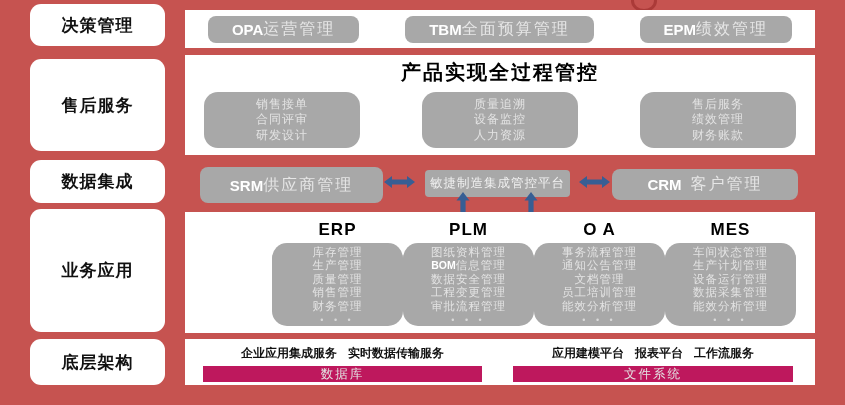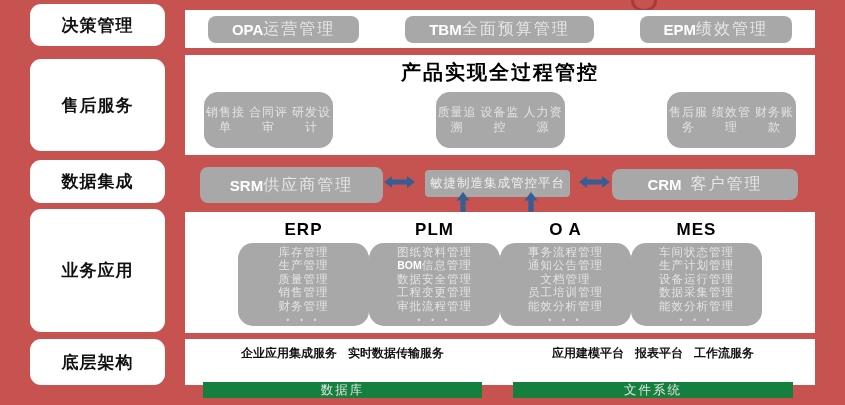--- a/index.html
+++ b/index.html
@@ -23,40 +23,40 @@
   }
   .pill b{font-size:15px;color:#FFFFFF;font-family:"Liberation Sans",sans-serif;}
   .cn-serif{font-family:"Liberation Serif",serif;color:#E6E6E6;font-size:16px;letter-spacing:2px;}
   .panel-mgmt{top:55px;height:100px;}
   .mgmt-title{
     text-align:center;margin-top:4px;font-family:"Liberation Serif",serif;
     font-size:20px;color:#000;letter-spacing:2px;font-weight:bold;
   }
   .mgmt-row{display:flex;justify-content:space-between;padding:6px 19px 0 19px;}
   .mbox{
-    width:129px;height:56px;background:#A8A8A8;border-radius:14px;
-    display:flex;flex-direction:row;align-items:center;justify-content:center;
+    width:156px;height:56px;background:#A8A8A8;border-radius:14px;
+    display:flex;flex-direction:column;align-items:center;justify-content:center;
   }
   .mbox div{
     font-family:"Liberation Serif",serif;font-size:12px;line-height:15.5px;
     color:#E3E3E3;letter-spacing:1px;text-align:center;
   }
   
   .int-box{
     position:absolute;background:#A8A8A8;display:flex;align-items:center;justify-content:center;
   }
   .srm-box{left:200px;top:167px;width:183px;height:36px;border-radius:8px;}
   .hub-box{left:425px;top:170px;width:145px;height:27px;border-radius:4px;}
   .crm-box{left:612px;top:169px;width:186px;height:31px;border-radius:8px;gap:9px;}
   .int-box b{font-size:15px;color:#FFFFFF;}
   .hub-box span{font-family:"Liberation Serif",serif;font-size:12.5px;color:#F0F0F0;letter-spacing:1px;}
   .arrow{position:absolute;}
   
   .panel-business{top:212px;height:121px;}
-  .biz-row{display:flex;justify-content:center;padding:6px 19px 0 19px;}
+  .biz-row{display:flex;justify-content:flex-end;padding:6px 19px 0 19px;}
   .bcol{width:131px;display:flex;flex-direction:column;align-items:center;}
   .bhead{font-weight:bold;font-size:17px;color:#000;height:25px;line-height:23px;letter-spacing:1px;}
   .bbox{
     width:131px;height:83px;background:#A8A8A8;border-radius:15px;
     display:flex;flex-direction:column;align-items:center;justify-content:center;padding-top:2px;box-sizing:border-box;
   }
   .bbox .line{
     font-family:"Liberation Serif",serif;font-size:11.5px;line-height:13.5px;
     color:#E3E3E3;letter-spacing:1px;text-align:center;
   }
@@ -65,21 +65,21 @@
   
   .panel-found{top:339px;height:46px;}
   .fgroup{position:absolute;top:0;}
   .fgroup-left{left:18px;width:279px;}
   .fgroup-right{left:328px;width:280px;}
   .fservices{
     display:flex;justify-content:center;gap:11px;margin-top:6px;
     font-weight:bold;font-size:12px;color:#111;
   }
   .fbar{
-    margin-top:20px;height:16px;background:#15803d;
+    margin-top:4px;height:16px;background:#be185d;
     display:flex;align-items:center;justify-content:center;
     font-family:Liberation Serif, serif;font-size:12.5px;color:#E3E3E3;letter-spacing:2px;
   }
   
   .logo-remnant{
     position:absolute;left:631px;top:-10px;width:20px;height:16px;
     border:3px solid rgba(150,38,36,0.55);border-radius:50%;background:transparent;
   }
 </style>
 </head>

